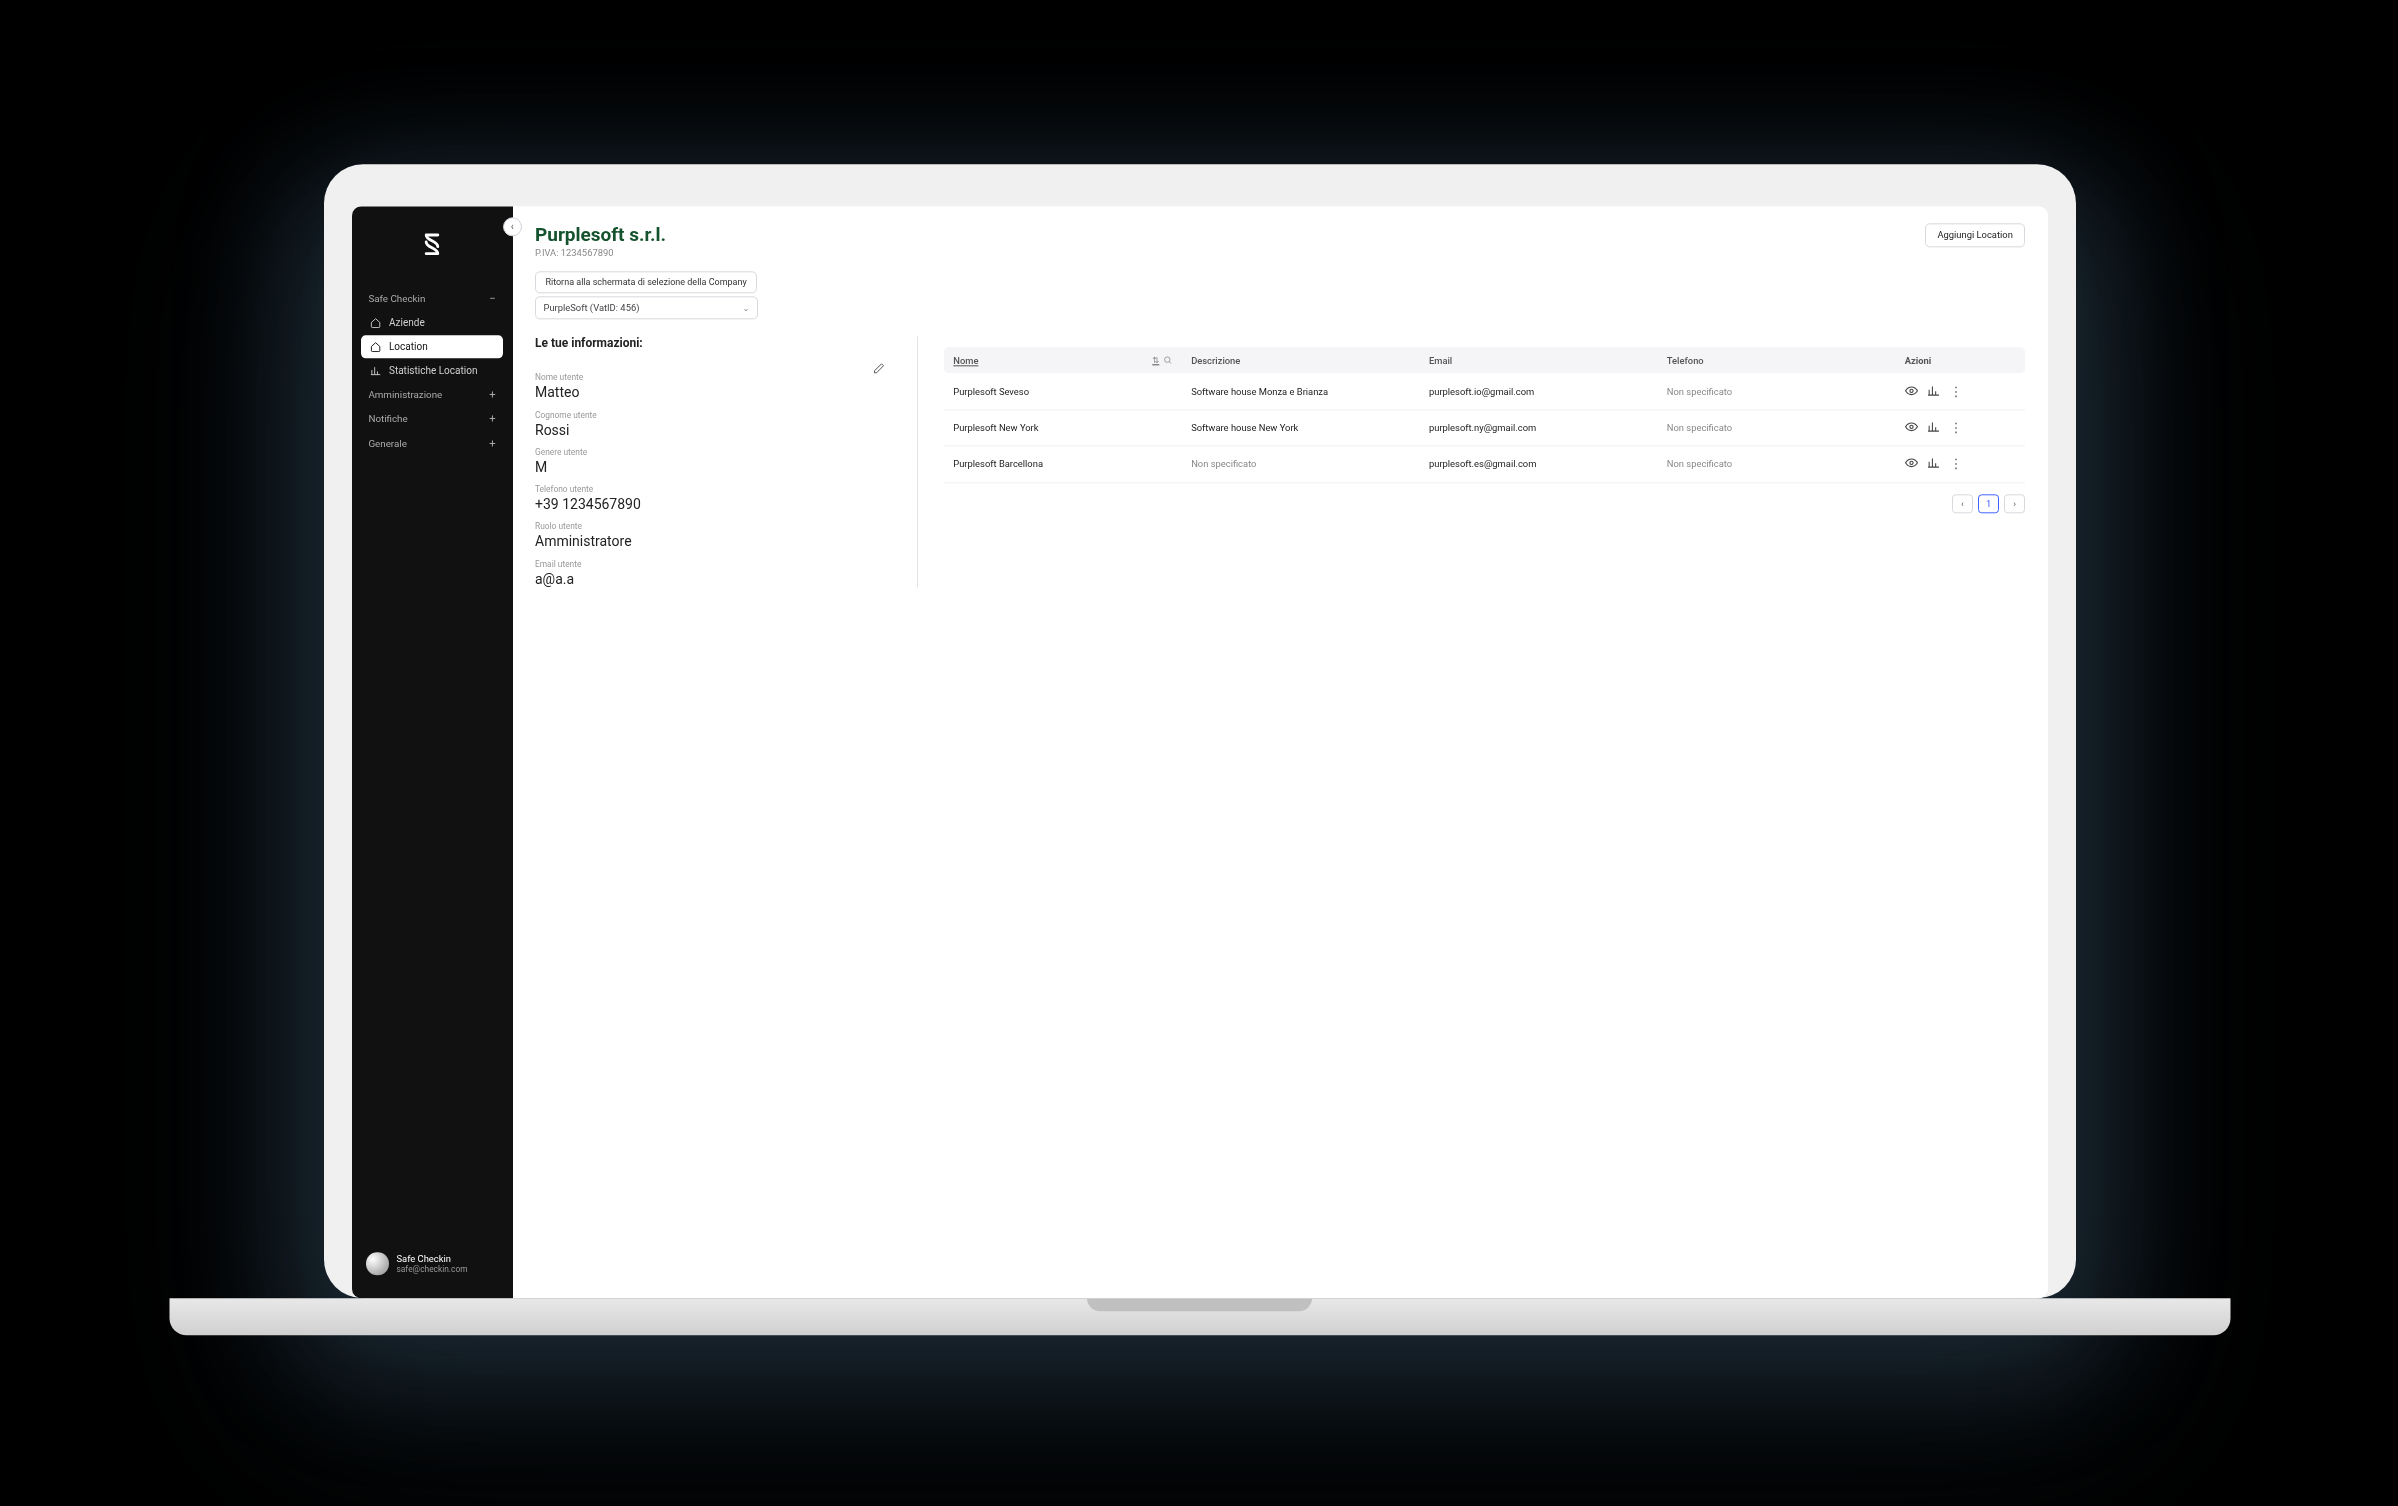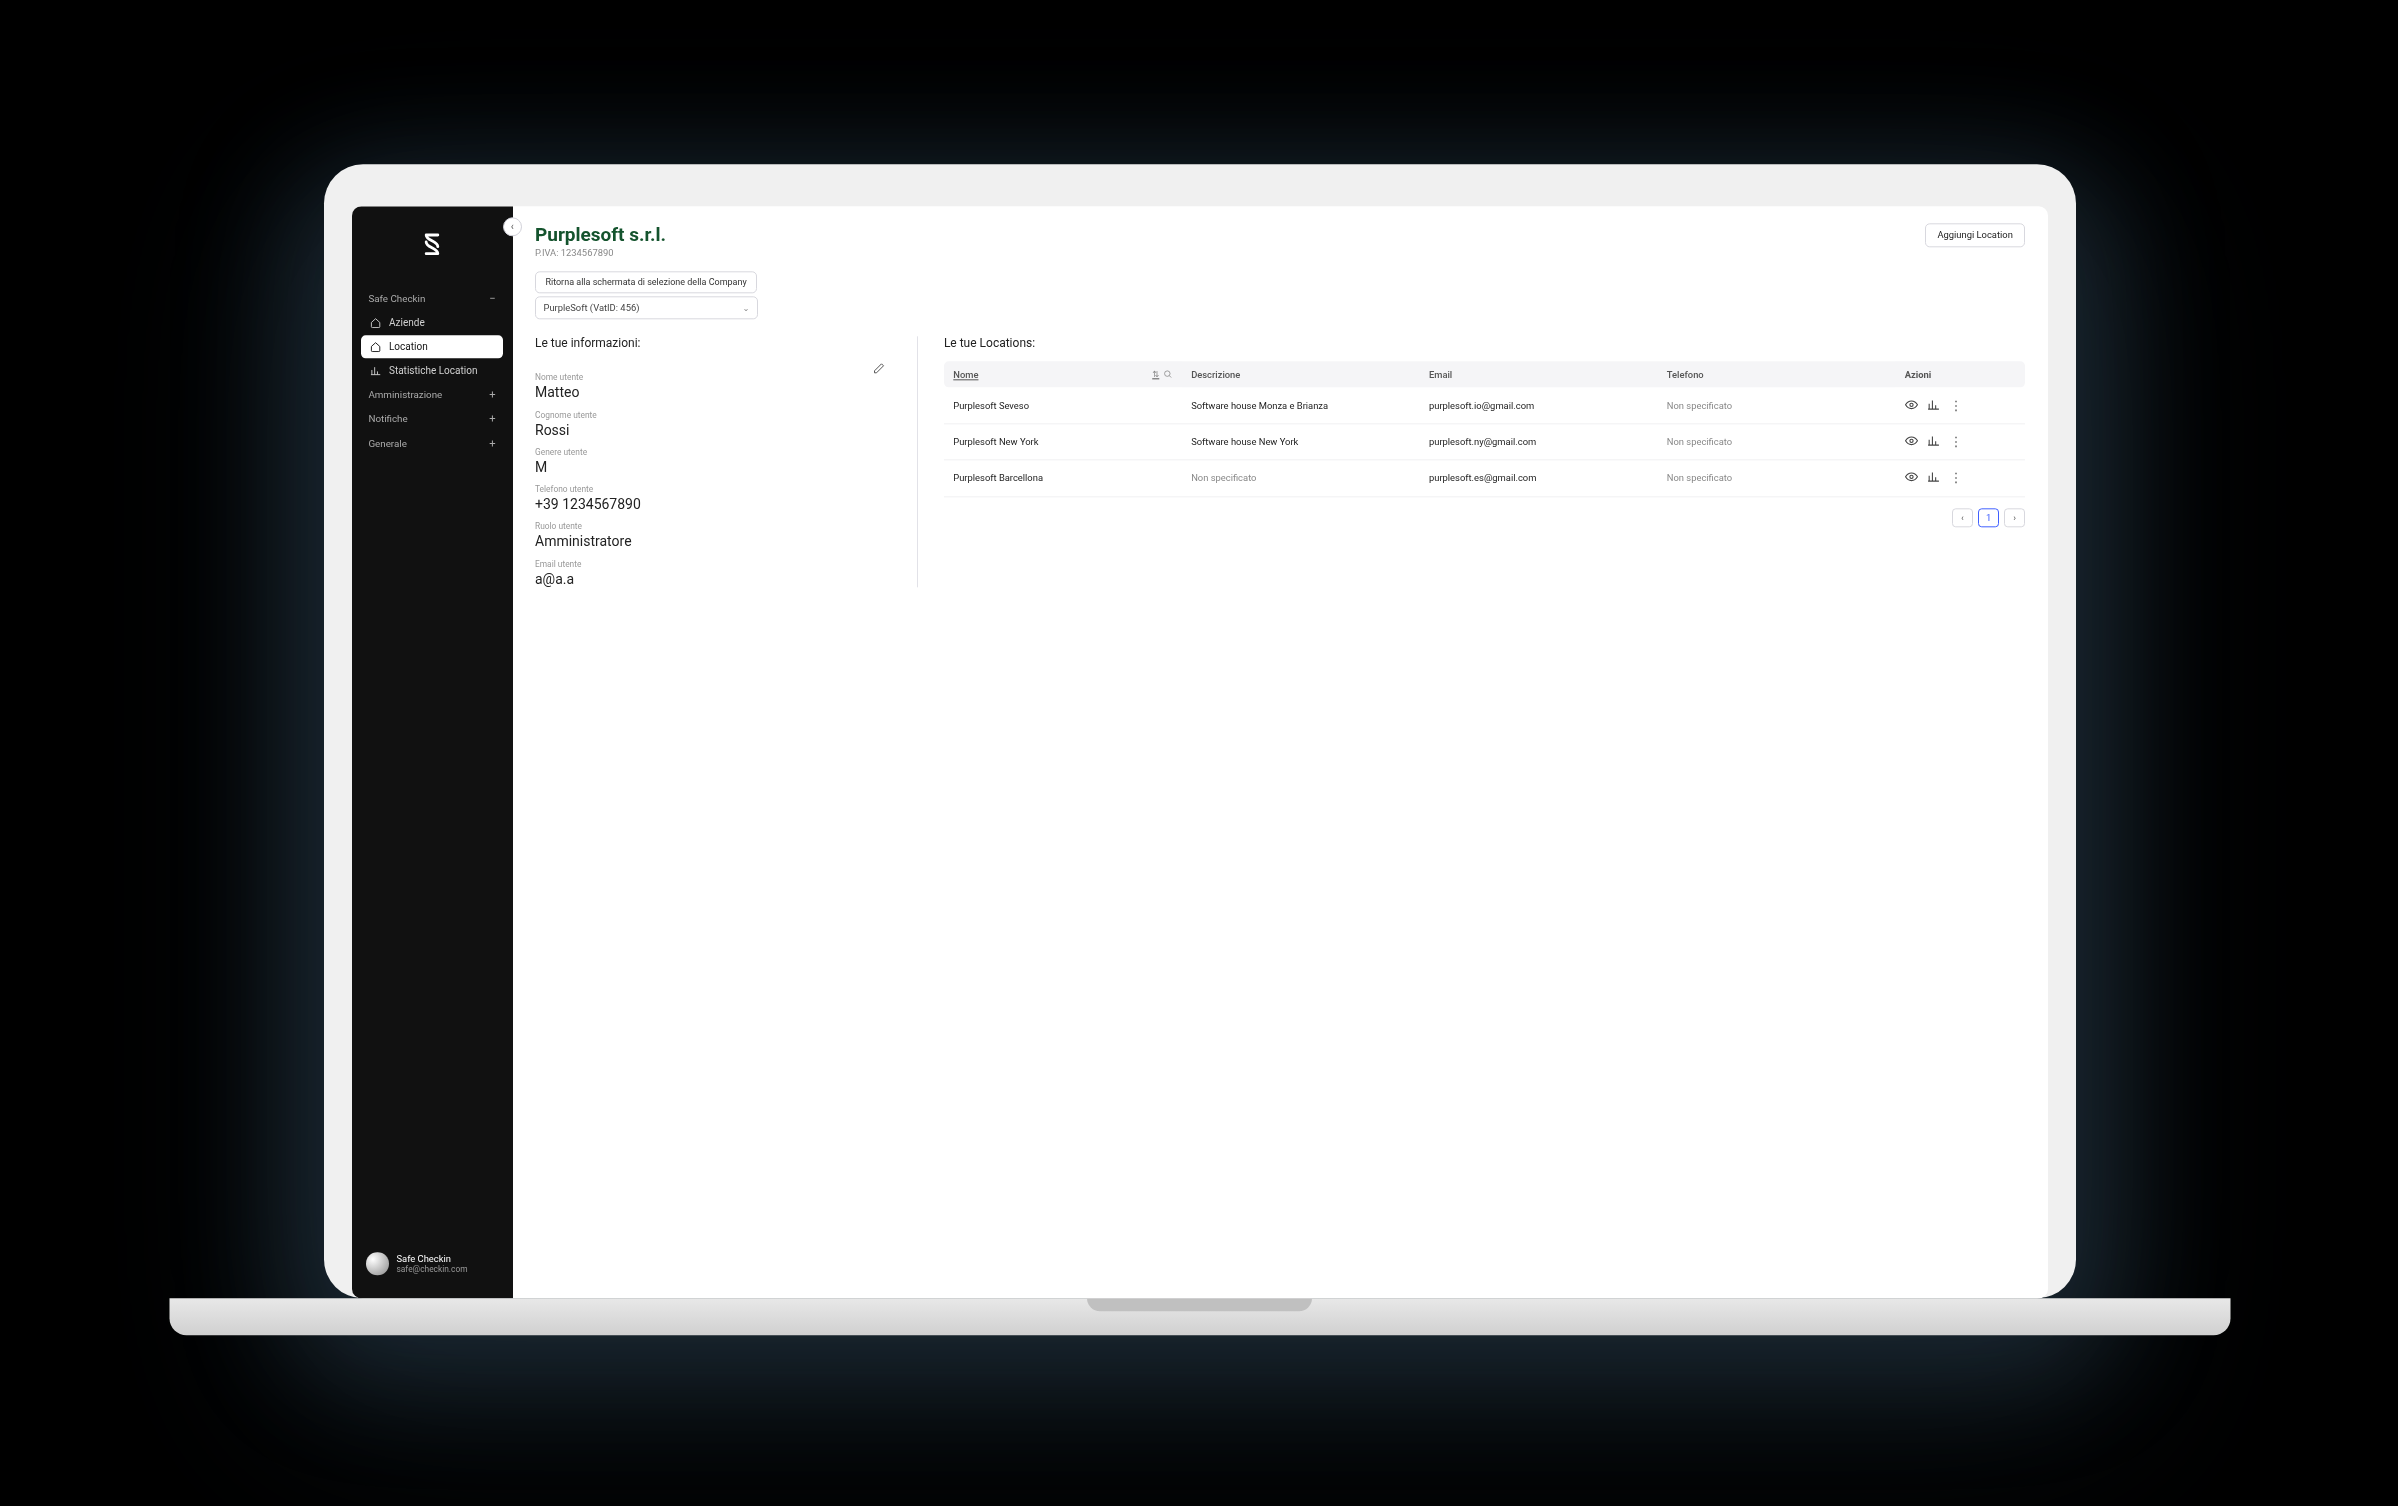--- a/index.html
+++ b/index.html
@@ -134,21 +134,21 @@
   font-size:9.4px; padding:4.7px 7.5px; color:#444; display:flex; justify-content:space-between; align-items:center;
   cursor:pointer;
 }
 .select-box .chev { font-size:8.4px; color:#888; }
 
 .two-col { display:flex; gap:26px; margin-top:17px; align-items:stretch; }
 .col-left { width: 356px; position:relative; padding-right:19px; }
 .col-divider { width:0.9px; background:#e2e2e8; }
 .col-right { flex:1; }
 
-.section-title { font-size:12px; font-weight:400; color:#222; }
+.section-title { font-size:12px; font-weight:700; color:#222; }
 .edit-icon { position:absolute; right:5.6px; top:26px; font-size:11.2px; color:#555; cursor:pointer; }
 
 .info-block { margin-top:22.5px; }
 .info-label { font-size:8.4px; color:#999; margin-top:9.4px; }
 .info-value { font-size:14px; color:#222; margin-top:1.9px; }
 
 
 .table { width:100%; margin-top:11.2px; border-collapse:collapse; }
 .table thead th {
   text-align:left; font-size:9.4px; font-weight:500; color:#555;
@@ -275,21 +275,20 @@
               <div class="info-label">Telefono utente</div>
               <div class="info-value">+39 1234567890</div>
               <div class="info-label">Ruolo utente</div>
               <div class="info-value">Amministratore</div>
               <div class="info-label">Email utente</div>
               <div class="info-value">a@a.a</div>
             </div>
         </div>
         <div class="col-divider"></div>
         <div class="col-right">
-          <div class="section-title">Le tue Locations:</div>
           <table class="table">
             <thead>
               <tr>
                 <th class="first" style="width:22%;">
                   <div class="th-nome">
                     <span>Nome</span>
                     <span class="th-ctrl">
                       <span>⇅</span>
                       <span><svg viewBox="0 0 24 24" width="9.4" height="9.4" fill="none" stroke="currentColor" stroke-width="2">
                             <circle cx="11" cy="11" r="7"></circle>

